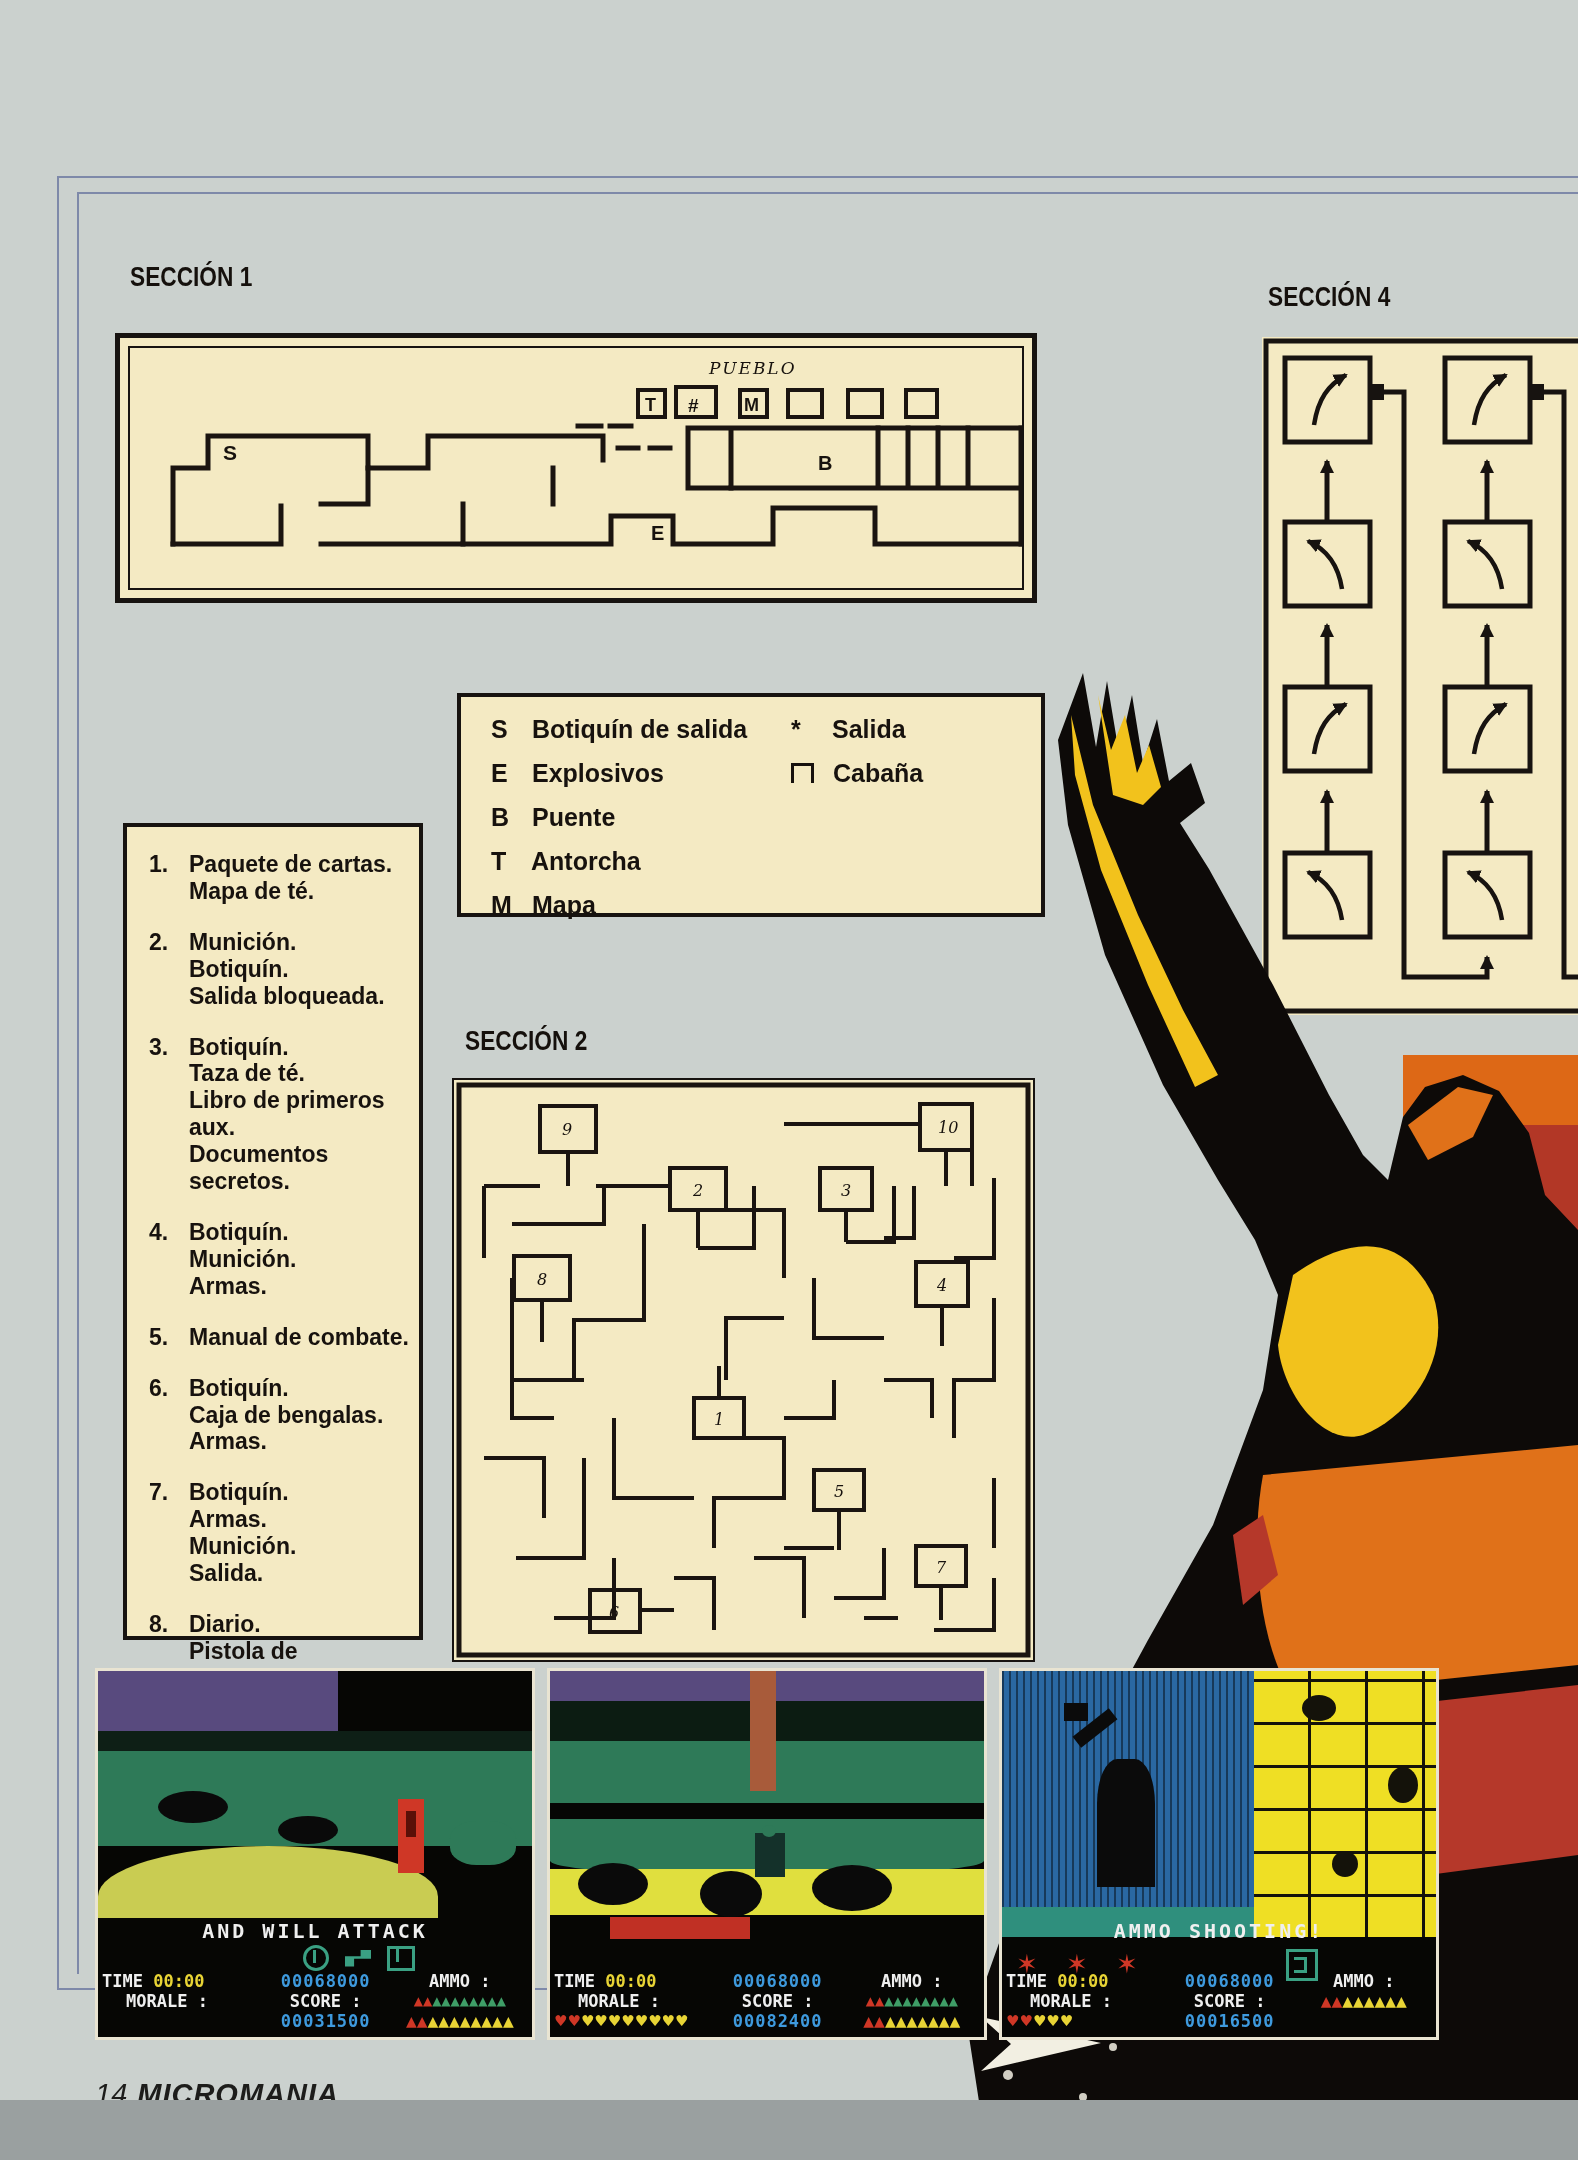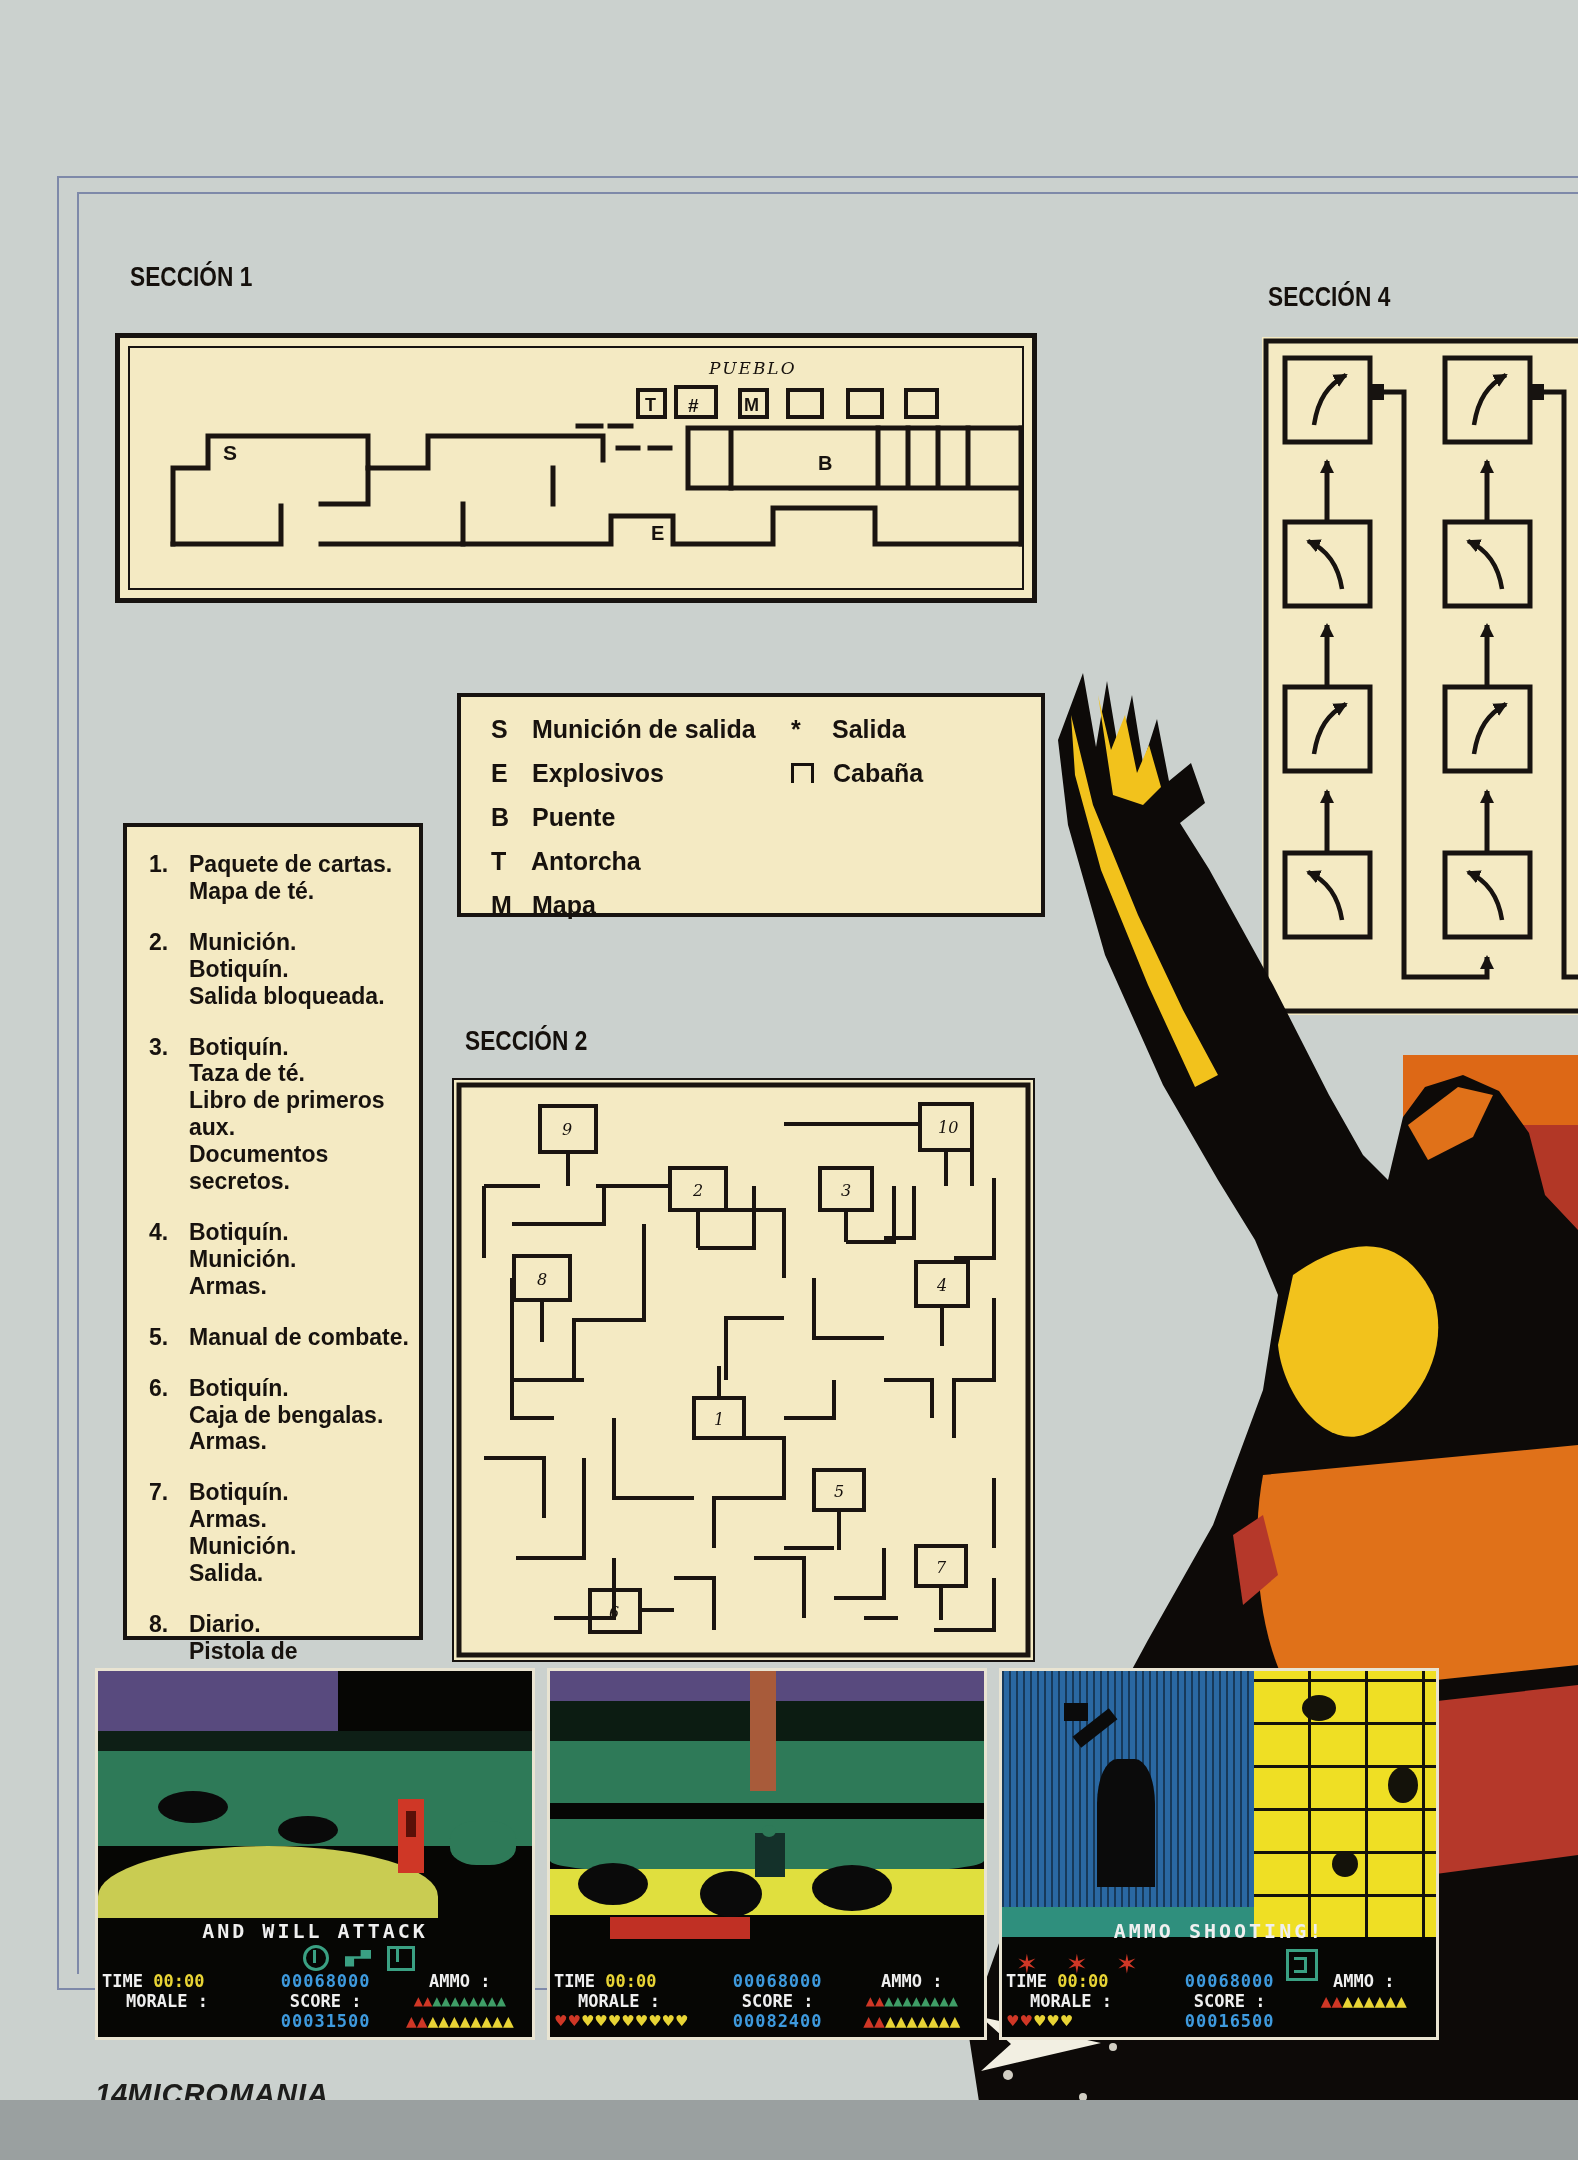--- a/index.html
+++ b/index.html
@@ -55,21 +55,21 @@
   .ic-gun{width:26px;height:17px;background:#3aa083;
           clip-path:polygon(0 40%,60% 40%,60% 0,100% 0,100% 55%,35% 55%,35% 100%,0 100%);}
   .ic-map{width:22px;height:19px;border:3px solid #3aa083;position:relative;}
   .ic-map:after{content:"";position:absolute;left:6px;top:0;width:3px;height:13px;background:#3aa083;}
   .ic-temple{position:absolute;right:118px;bottom:56px;width:26px;height:26px;border:3px solid #3aa083;}
   .ic-temple:after{content:"";position:absolute;left:5px;top:5px;width:10px;height:10px;border:3px solid #3aa083;
                    border-left:none;}
 
   
   .footer{position:absolute;left:95px;top:2078px;font-size:29px;font-style:italic;color:#1d1d1b;}
-  .footer .num{font-weight:bold;}
+  .footer .num{font-weight:normal;margin-right:10px;}
   .footer .brand{font-weight:bold;letter-spacing:1px;}
 
   svg{display:block;}
   .maptext{font-family:"Liberation Sans",sans-serif;font-weight:bold;}
   .handtext{font-family:"DejaVu Serif",serif;font-style:italic;}
 </style>
 </head>
 <body>
 
 <div id="page">
@@ -155,21 +155,21 @@
         <path d="M212,417 C216,391 226,377 244,367" marker-end="url(#ah)"></path>
         <path d="M80,583 C76,557 64,543 46,535" marker-end="url(#ah)"></path>
         <path d="M240,583 C236,557 224,543 206,535" marker-end="url(#ah)"></path>
       </g>
     </svg>
   </div>
 
   <div class="panel" style="left:457px;top:693px;width:588px;height:224px;">
     <div class="legend-row" style="left:30px;top:18px;">
       <span class="legend-key">S</span>
-      <span>Munición de salida</span>
+      <span>Botiquín de salida</span>
     </div>
     <div class="legend-row" style="left:30px;top:62px;">
       <span class="legend-key">E</span>
       <span>Explosivos</span>
     </div>
     <div class="legend-row" style="left:30px;top:106px;">
       <span class="legend-key">B</span>
       <span>Puente</span>
     </div>
     <div class="legend-row" style="left:30px;top:150px;">

